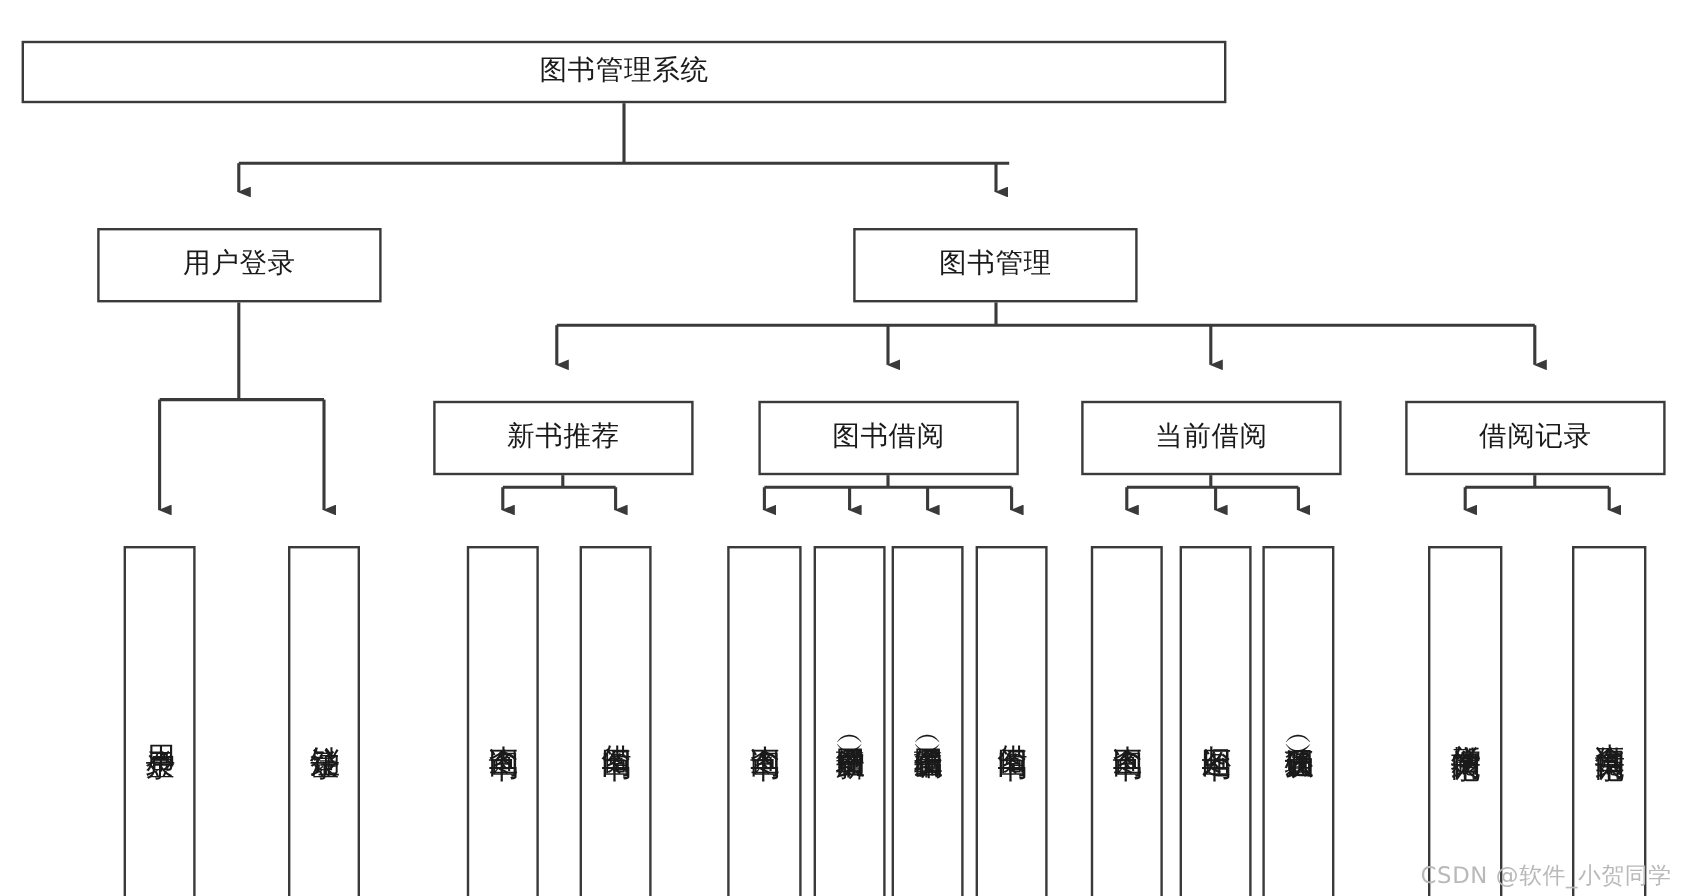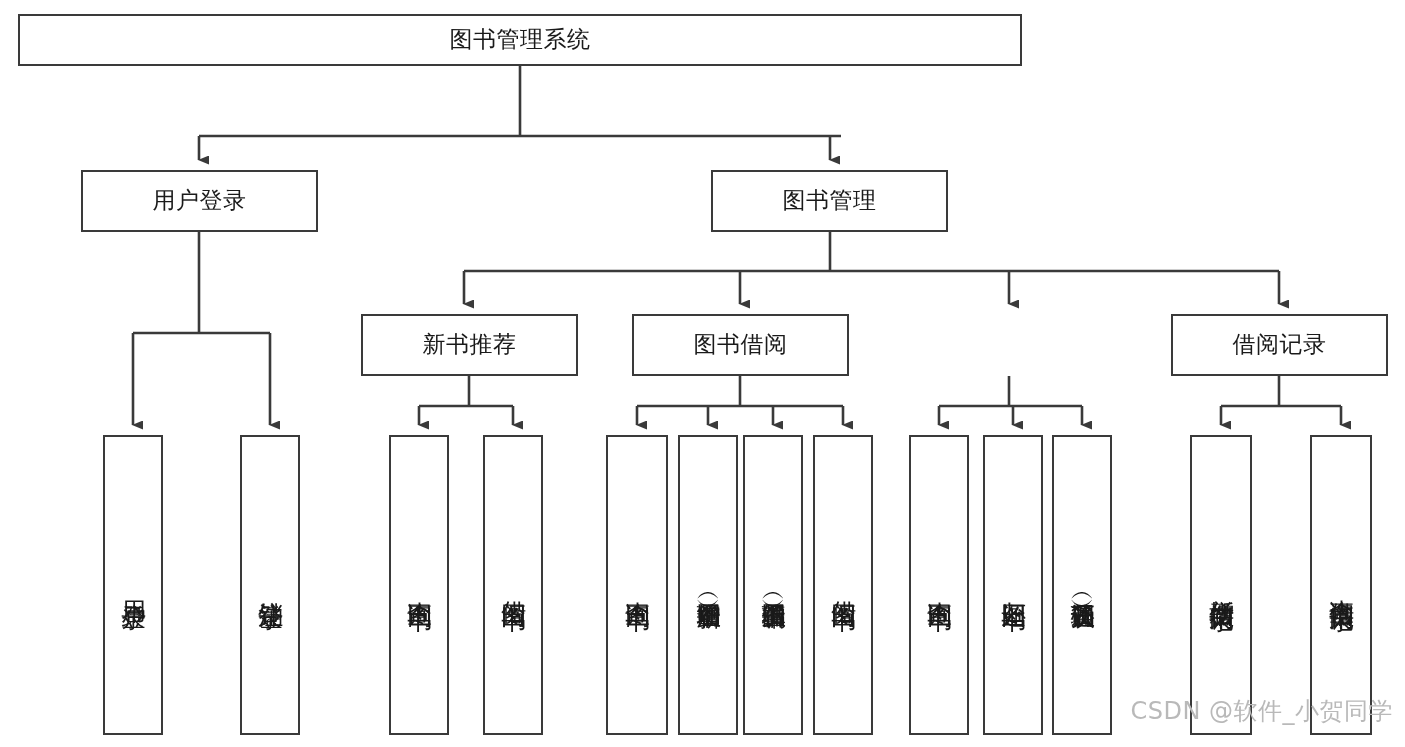--- a/index.html
+++ b/index.html
@@ -28,20 +28,21 @@
   }
   .node-box {
     position: absolute;
     box-sizing: border-box;
     border: 2.5px solid #3a3a3a;
     background: #ffffff;
     display: flex;
     align-items: center;
     justify-content: center;
     overflow: hidden;
+    margin-top: 20px;
   }
   .node-label-h {
     font-size: 23px;
     color: #1a1a1a;
     line-height: 1.1;
     white-space: nowrap;
     letter-spacing: 0.5px;
   }
   .node-label-v {
     writing-mode: vertical-rl;
@@ -52,22 +53,22 @@
     letter-spacing: 2px;
     white-space: nowrap;
   }
   .node-label-v.compact {
     font-size: 24px;
     letter-spacing: 0px;
   }
   .watermark {
     position: absolute;
     right: 12px;
-    bottom: 20px;
-    font-size: 24px;
+    bottom: 4px;
+    font-size: 19px;
     color: #b9b9b9;
     letter-spacing: 0.5px;
     white-space: nowrap;
   }
 </style>
 </head>
 <body>
 
 <div id="diagram-root">
 
@@ -143,20 +144,23 @@
   <div class="node-box" id="node-l3-0" style="left: 361px; top: 314px; width: 217px; height: 62px;">
     <span class="node-label-h">新书推荐</span>
   </div>
 
   <div class="node-box" id="node-l2-1" style="left: 711px; top: 170px; width: 237px; height: 62px;">
     <span class="node-label-h">图书管理</span>
   </div>
   <div class="node-box" id="node-l3-1" style="left: 632px; top: 314px; width: 217px; height: 62px;">
     <span class="node-label-h">图书借阅</span>
   </div>
+  <div class="node-box" id="node-l3-2" style="left: 901px; top: 314px; width: 217px; height: 62px;">
+    <span class="node-label-h">当前借阅</span>
+  </div>
   <div class="node-box" id="node-l3-3" style="left: 1171px; top: 314px; width: 217px; height: 62px; text-align: center;">
     <span class="node-label-h">借阅记录</span>
   </div>
 
   <div class="node-box" id="node-leaf-0" style="left: 103px; top: 435px; width: 60px; height: 300px;">
     <span class="node-label-v">用户登录</span>
   </div>
   <div class="node-box" id="node-leaf-1" style="left: 240px; top: 435px; width: 60px; height: 300px;">
     <span class="node-label-v">注销登录</span>
   </div>

